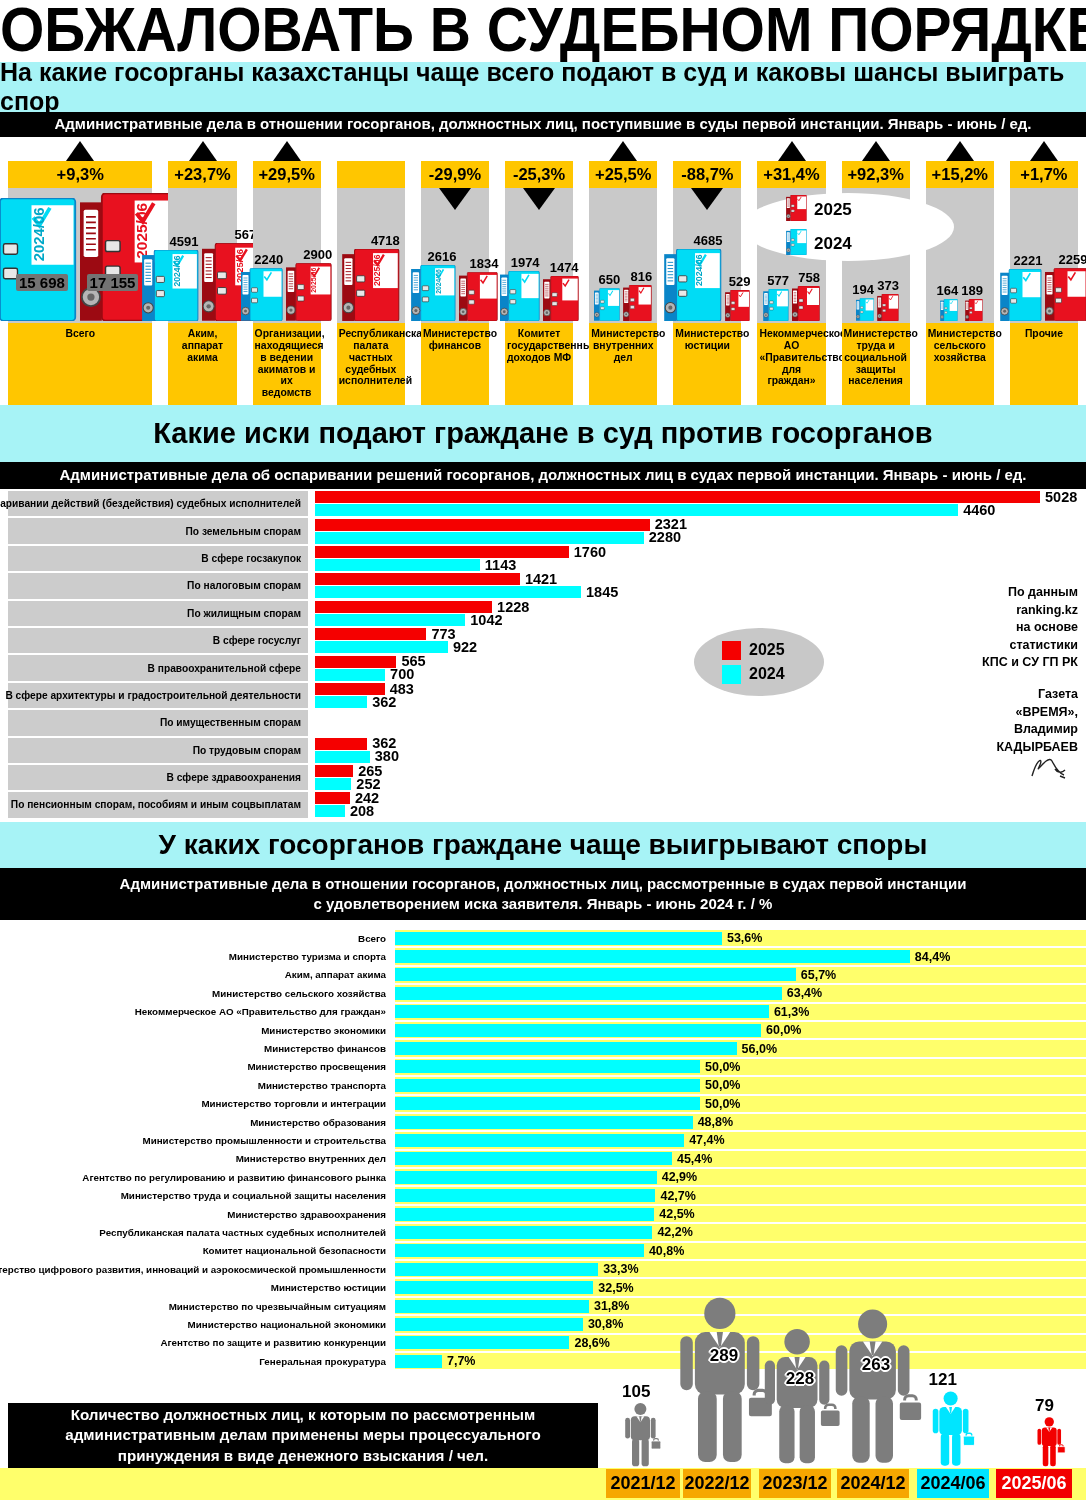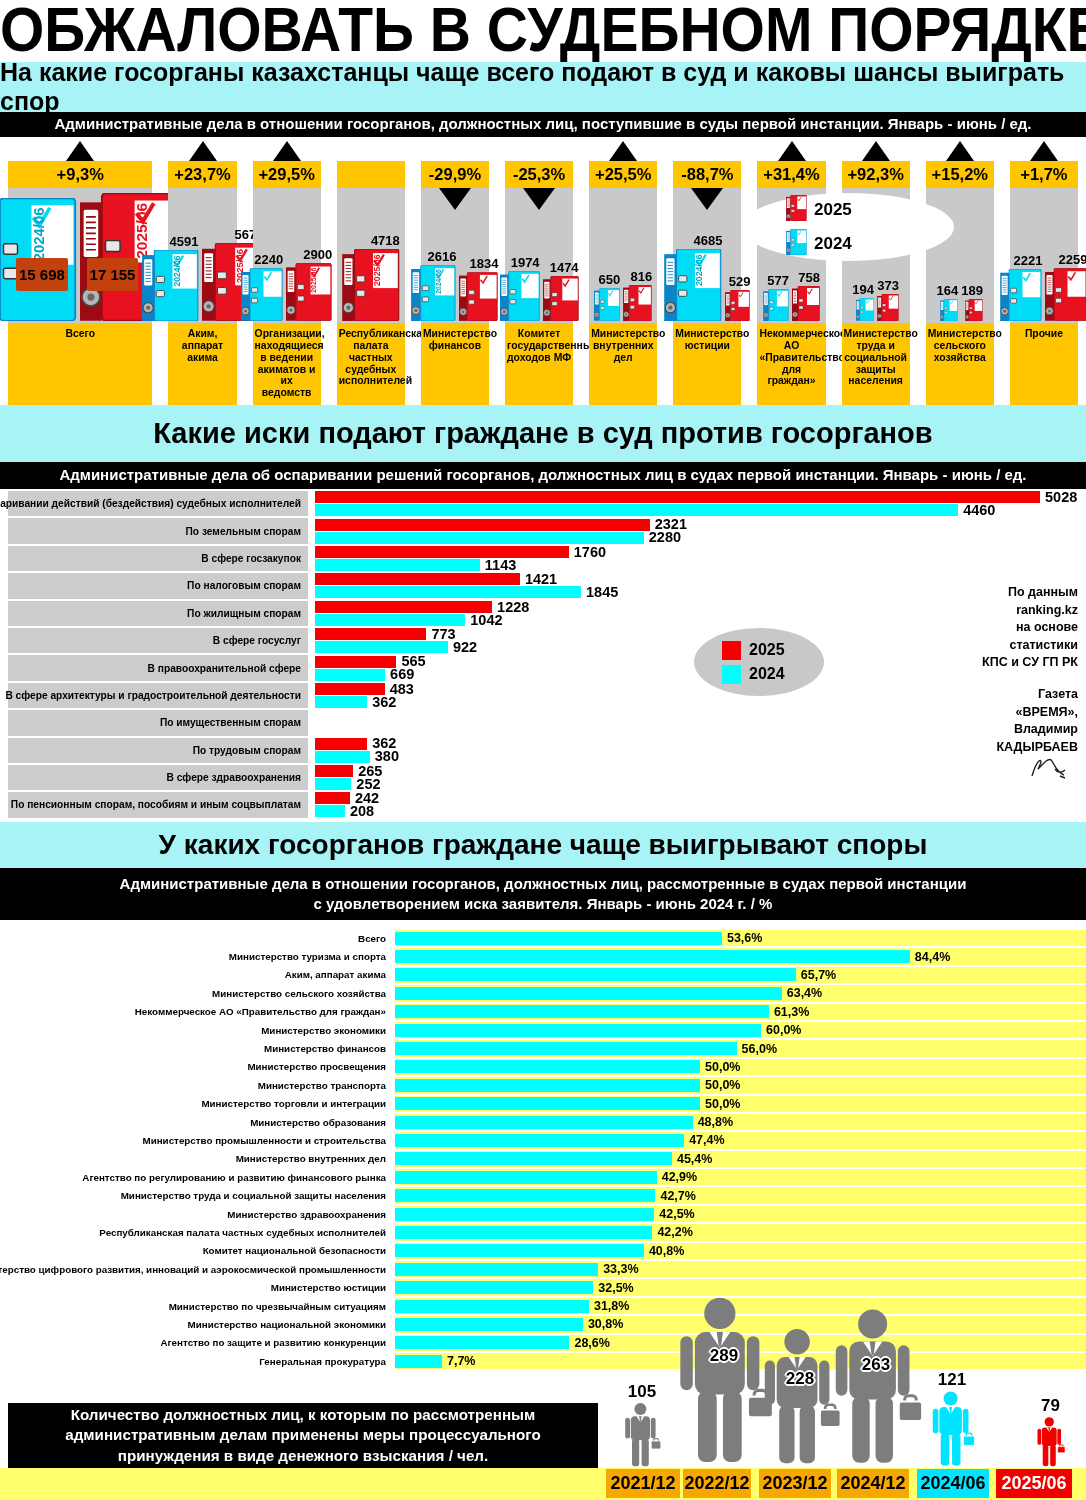--- a/index.html
+++ b/index.html
@@ -25,21 +25,21 @@
   .tri-up{width:0;height:0;border-left:14px solid transparent;border-right:14px solid transparent;border-bottom:20px solid #000}
   .s1pct{height:27px;background:#ffc600;display:flex;align-items:center;justify-content:center;
     font-weight:800;font-size:16.5px}
   .s1body{flex:1;background:#c9c9c9;position:relative}
   .tri-down{position:absolute;top:0;left:50%;transform:translateX(-50%);
     width:0;height:0;border-left:16px solid transparent;border-right:16px solid transparent;border-top:22px solid #000}
   .s1binders{position:absolute;bottom:2px;left:0;right:0;display:flex;justify-content:center;
     align-items:flex-end;gap:3px}
   .s1bind{display:flex;flex-direction:column;align-items:flex-end}
   .s1num{font-weight:800;font-size:13px;white-space:nowrap;margin-bottom:1px}
-  .s1num-inside{position:absolute;bottom:32px;background:#c2410c;padding:8px 3px;
+  .s1num-inside{position:absolute;bottom:32px;background:#737373;padding:0 3px;
     font-weight:800;font-size:15px;border-radius:2px;z-index:3}
   .s1label{height:82px;background:#ffc600;font-weight:700;font-size:10.4px;line-height:1.14;
     text-align:center;padding:5px 2px 0 2px;box-sizing:border-box}
   #legend1{position:absolute;left:742px;top:193px;width:212px;height:68px;background:#fff;
     border-radius:50%;z-index:6;display:flex;flex-direction:column;justify-content:center;
     gap:3px;padding-left:44px;box-sizing:border-box}
   .leg1row{display:flex;align-items:center;gap:7px;font-weight:800;font-size:17px}
 
   
   #chart2{position:absolute;top:491px;left:8px;width:1078px}
@@ -70,21 +70,21 @@
     padding-right:4px;box-sizing:border-box;font-weight:700;font-size:9.8px;white-space:nowrap}
   .c3zone{flex:1;background:#ffff6b;display:flex;align-items:center}
   .c3bar{height:13px;background:#00ffff;flex:none}
   .c3val{font-weight:800;font-size:12.5px;margin-left:5px;white-space:nowrap}
 
   
   #bottom-note{position:absolute;left:8px;top:1403px;width:590px;height:65px;background:#000;
     color:#fff;display:flex;flex-direction:column;align-items:center;justify-content:center;
     font-weight:700;font-size:15.2px;line-height:1.32;text-align:left}
   #ystrip{position:absolute;left:0;top:1468px;width:1086px;height:32px;background:#ffff6b}
-  .person{position:absolute;bottom:32px;display:flex;flex-direction:column;align-items:center;z-index:10}
+  .person{position:absolute;bottom:32px;display:flex;flex-direction:column;align-items:flex-start;z-index:10}
   .pnum-above{font-weight:800;font-size:17px;line-height:1.1}
   .pnum-chest{position:absolute;left:50%;transform:translateX(-50%);font-weight:800;font-size:17px;
     color:#000;text-shadow:-2px 0 0 #fff,2px 0 0 #fff,0 -2px 0 #fff,0 2px 0 #fff,
     -1px -1px 0 #fff,1px -1px 0 #fff,-1px 1px 0 #fff,1px 1px 0 #fff;z-index:11}
   .yearbox{position:absolute;top:1469px;height:29px;display:flex;align-items:center;justify-content:center;
     font-weight:800;font-size:18px;z-index:12}
 </style>
 </head>
 <body>
 
@@ -715,21 +715,21 @@
     </div>
     <div class="c2row">
       <div class="c2label">В правоохранительной сфере</div>
       <div class="c2bars">
         <div class="c2line">
           <div class="c2bar redbar" style="width: 81.473px;"></div>
           <span class="c2val">565</span>
         </div>
         <div class="c2line">
           <div class="c2bar cyanbar" style="width: 70.0812px;"></div>
-          <span class="c2val">669</span>
+          <span class="c2val">700</span>
         </div>
       </div>
     </div>
     <div class="c2row">
       <div class="c2label">В сфере архитектуры и градостроительной деятельности</div>
       <div class="c2bars">
         <div class="c2line">
           <div class="c2bar redbar" style="width: 69.6486px;"></div>
           <span class="c2val">483</span>
         </div>

